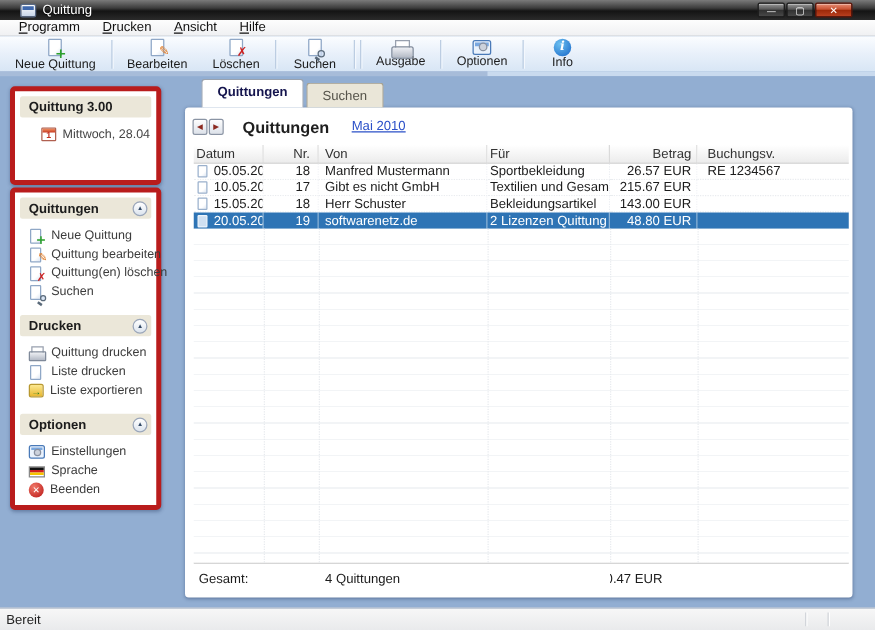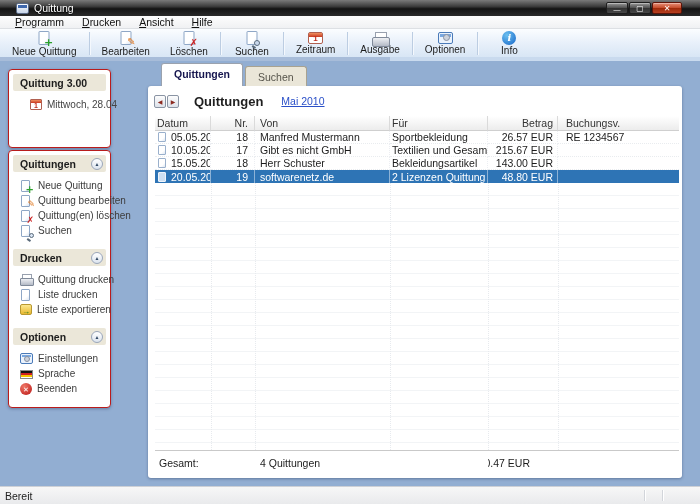--- a/index.html
+++ b/index.html
@@ -94,21 +94,21 @@
   .i.cal-s{width:12px;height:11px;border:1px solid #b06050;border-radius:1px;background:#fff}
   .i.cal-s::before{content:"";position:absolute;top:0;left:0;right:0;height:3px;background:linear-gradient(#f09060,#c83820)}
   .i.cal-s::after{content:"1";position:absolute;bottom:0;left:0;width:100%;text-align:center;font-size:7px;font-weight:bold;color:#c03020;line-height:7px}
   .i.clk{width:12px;height:12px;border:1px solid #4a74a8;border-radius:50%;
     background:radial-gradient(circle at 35% 30%,#f4f8fe,#9cbade)}
   .i.clk::before{content:"";position:absolute;left:5px;top:2px;width:1px;height:4px;background:#223}
   .i.clk::after{content:"";position:absolute;left:5px;top:5px;width:3px;height:1px;background:#223}
 
   
   .client{position:absolute;top:61px;left:0;width:700px;height:425px;background:#92aed2}
-  .sbox{position:absolute;left:8px;width:103px;background:#fff;border:1px solid #b91c1c;border-radius:4px;
+  .sbox{position:absolute;left:8px;width:121px;background:#fff;border:4px solid #b91c1c;border-radius:4px;
     box-shadow:0 1px 3px rgba(20,40,80,.35)}
   .sbox.infob{top:8px;height:79px}
   .sbox.navb{top:89px;height:258px}
   .sec-head{margin:4px 4px 2px;height:17px;background:#ebe7d9;border-radius:2px;display:flex;align-items:center;
     padding:0 3px 0 7px}
   .sec-head .sec-title{flex:1;font-size:10.5px;font-weight:bold;color:#1c1c1c}
   .colbtn{width:12px;height:12px;border:1px solid #9aa6ba;border-radius:50%;flex:none;
     background:linear-gradient(#fff,#dce4ee);position:relative;cursor:default}
   .colbtn::after{content:"▲";position:absolute;left:0;top:0;width:100%;text-align:center;font-size:5px;line-height:11px;color:#334a66}
   .side-item{display:flex;align-items:center;gap:5px;height:15px;padding-left:11px;font-size:10px;color:#3c3c3c;
@@ -215,24 +215,20 @@
     </div>
     <div class="tsep"></div>
     <div class="tbtn">
       <span class="bi">
           <span class="pg"></span>
           <span class="mag"></span>
         </span>
       <span class="tlabel">Suchen</span>
     </div>
     <div class="tsep"></div>
-    <div class="tbtn">
-      <span class="cal"></span>
-      <span class="tlabel">Zeitraum</span>
-    </div>
     <div class="tsep"></div>
     <div class="tbtn">
       <span class="prn"></span>
       <span class="tlabel">Ausgabe</span>
     </div>
     <div class="tsep"></div>
     <div class="tbtn">
       <span class="winopt"></span>
       <span class="tlabel">Optionen</span>
     </div>

